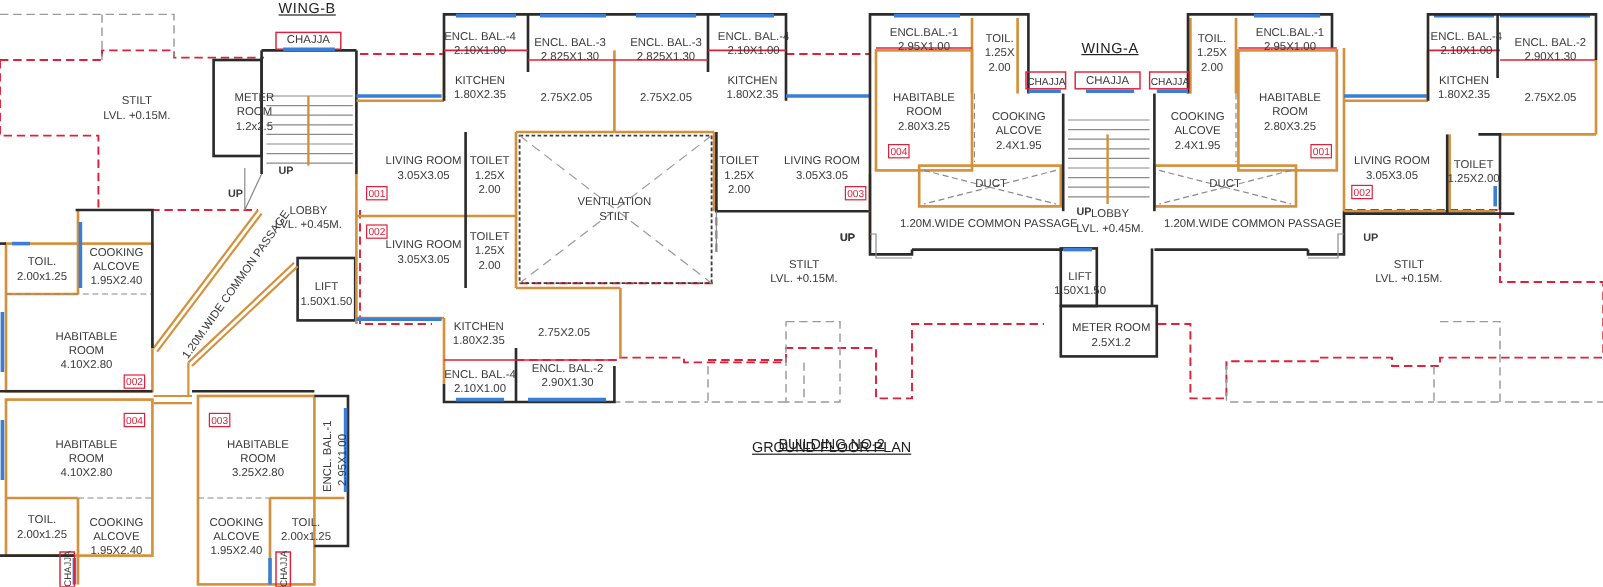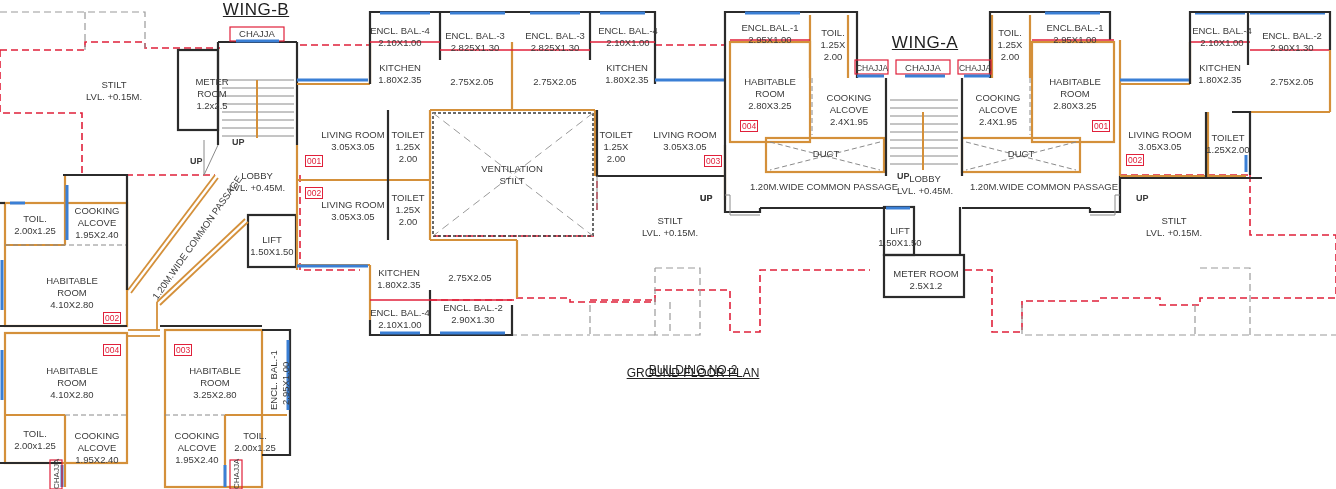--- a/index.html
+++ b/index.html
@@ -4,21 +4,21 @@
 <style>
   html, body { margin: 0; padding: 0; background: #ffffff; }
   body { width: 1336px; height: 489px; position: relative; overflow: hidden;
          font-family: "Liberation Sans", sans-serif; color: #333; }
   #plan { position: absolute; left: 0; top: 0; }
   .lbl { position: absolute; font-size: 9.5px; line-height: 12px; text-align: center;
          color: #3a3a3a; white-space: pre; transform: translateX(-50%); }
   .lbl span { display: block; }
   .tag { position: absolute; font-size: 8.5px; line-height: 10px; color: #e0203a;
          border: 1px solid #e0203a; padding: 0 1px; background: #fff; }
-  .wing { position: absolute; font-size: 17px; color: #222; text-decoration: underline;
+  .wing { position: absolute; font-size: 12px; color: #222; text-decoration: underline;
           transform: translateX(-50%); letter-spacing: 0.5px; }
   .title { position: absolute; font-size: 12px; color: #222; text-decoration: underline;
            transform: translateX(-50%); white-space: nowrap; }
   .rot { position: absolute; font-size: 9.5px; color: #3a3a3a; white-space: nowrap; transform-origin: 0 0; }
   .up { position: absolute; font-size: 9px; color: #3a3a3a; font-weight: bold; }
 </style>
 </head>
 <body>
 
 <svg id="plan" width="1336" height="489" viewBox="0 0 1336 489" xmlns="http://www.w3.org/2000/svg">

